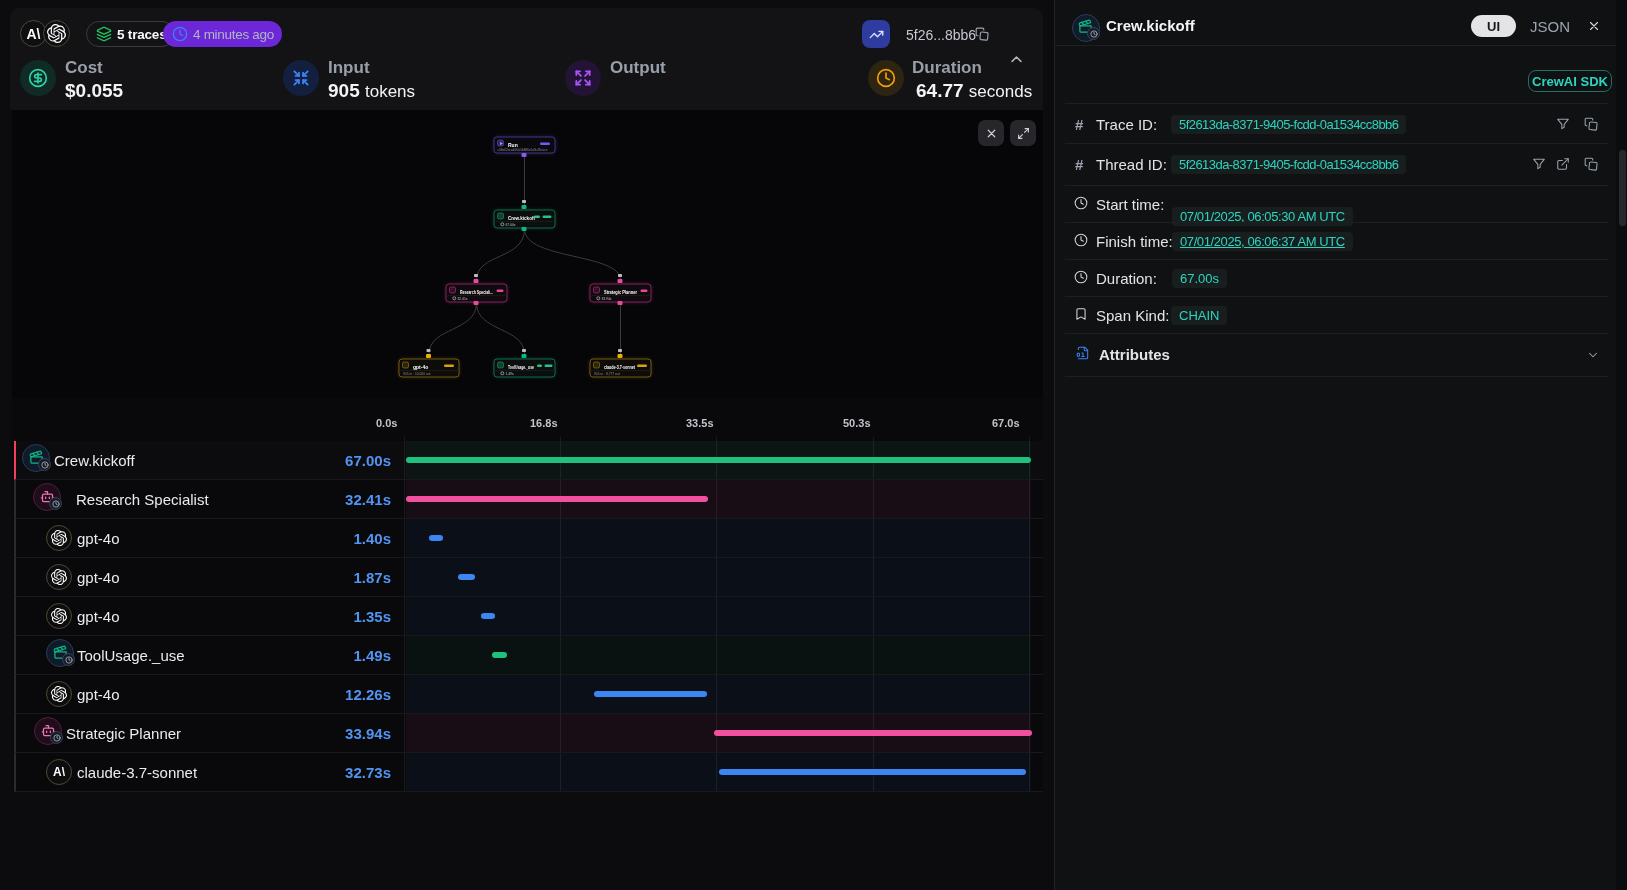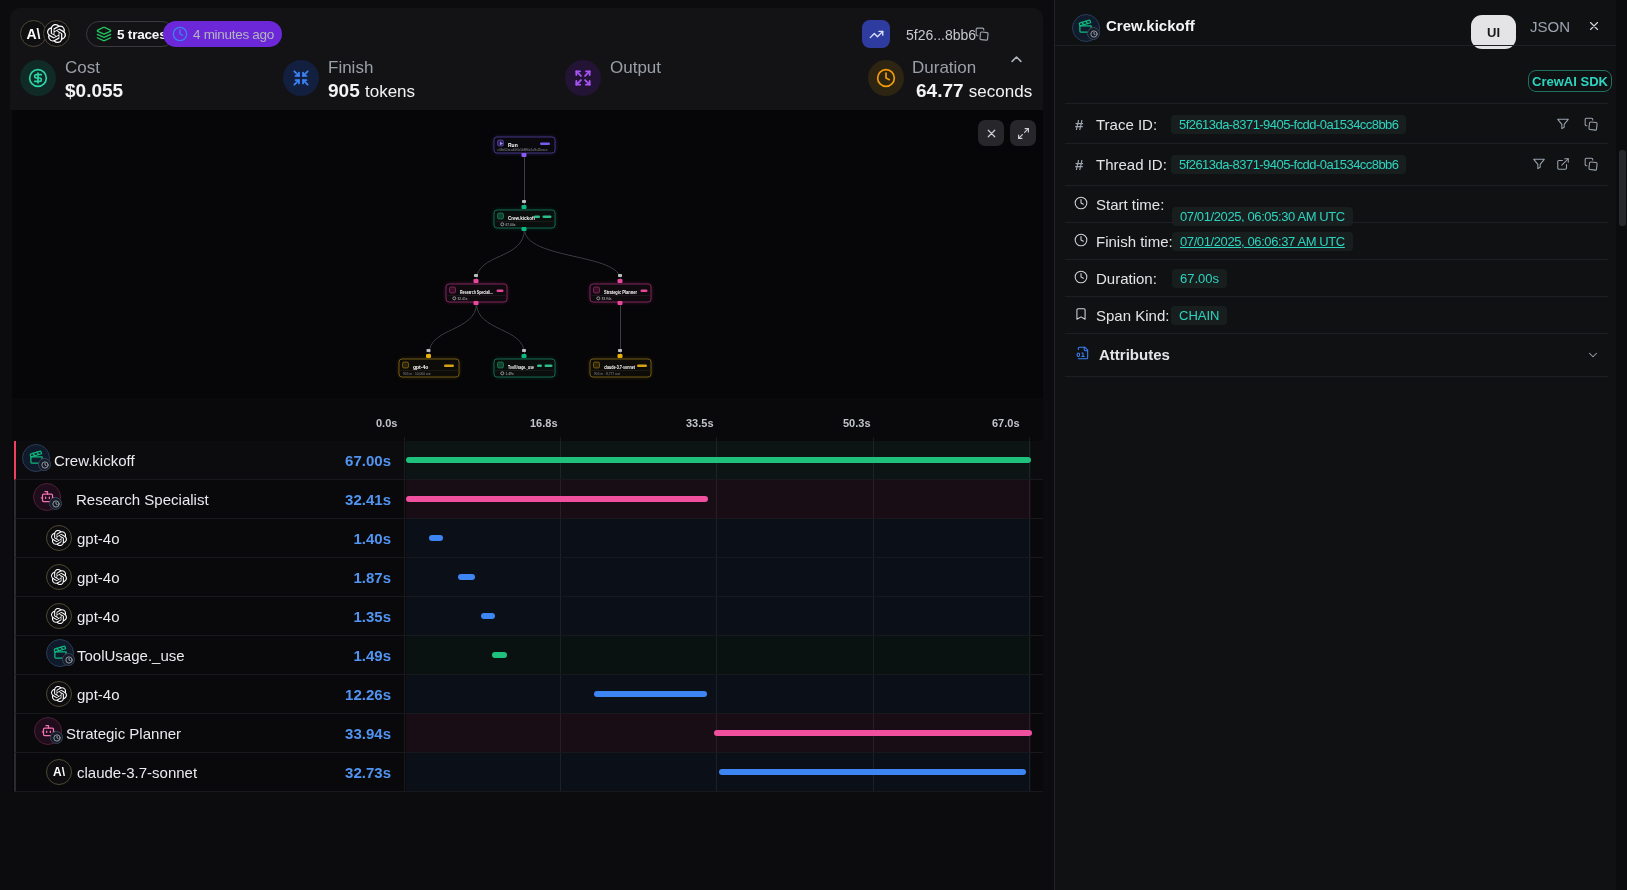--- a/index.html
+++ b/index.html
@@ -8,21 +8,21 @@
   .abs { position:absolute; }
   body { position:relative; transform:translateZ(0); }
 
   
   #left { position:absolute; left:0; top:0; width:1054px; height:890px; background:#0d0d0f; opacity:0.999; }
   #topcard { position:absolute; left:10px; top:8px; width:1033px; height:102px; background:#141417; border-radius:10px 10px 0 0; }
   #graphpane { position:absolute; left:12px; top:110px; width:1031px; height:288px; background:#070709; }
   #timeline { position:absolute; left:12px; top:398px; width:1031px; height:394px; background:#0a0a0c; }
 
   .badge { position:absolute; height:26px; border-radius:13px; display:flex; align-items:center; white-space:nowrap; }
-  .statlabel { position:absolute; font-size:17px; font-weight:normal; color:#9aa0aa; }
+  .statlabel { position:absolute; font-size:17px; font-weight:bold; color:#9aa0aa; }
   .statvalue { position:absolute; font-size:19px; font-weight:bold; color:#f4f4f6; }
   .statvalue .suf { font-weight:normal; font-size:17px; }
   .statcircle { position:absolute; width:36px; height:36px; border-radius:50%; display:flex; align-items:center; justify-content:center; }
 
   
   .axl { top:19px; width:60px; font-size:11px; font-weight:bold; color:#c2c5cb; }
   .gl { position:absolute; top:39px; width:1px; height:355px; background:#1b1b1f; }
   .trow { position:absolute; left:2px; width:1029px; height:39px; border-bottom:1px solid #1a1a1e; border-left:2px solid #2b2b30; }
   .trow .nm { position:absolute; font-size:15px; color:#ececf0; top:11px; }
   .trow .dur { position:absolute; right:652px; top:11px; font-size:15px; font-weight:bold; color:#5295f2; }
@@ -106,21 +106,21 @@
         <line x1="20" y1="4" x2="14.5" y2="9.5"></line>
         <polyline points="14.5 5.5 14.5 9.5 18.5 9.5"></polyline>
         <line x1="4" y1="20" x2="9.5" y2="14.5"></line>
         <polyline points="5.5 14.5 9.5 14.5 9.5 18.5"></polyline>
         <line x1="4" y1="4" x2="9.5" y2="9.5"></line>
         <polyline points="9.5 5.5 9.5 9.5 5.5 9.5"></polyline>
         <line x1="20" y1="20" x2="14.5" y2="14.5"></line>
         <polyline points="14.5 18.5 14.5 14.5 18.5 14.5"></polyline>
       </svg>
   </div>
-  <div class="statlabel" style="left:328px;top:58px;">Finish</div>
+  <div class="statlabel" style="left:328px;top:58px;">Input</div>
   <div class="statvalue" style="left:328px;top:80px;">905 <span class="suf">tokens</span></div>
   <div class="statcircle" style="left:565px;top:60px;background:#241435;">
     <svg width="20" height="20" viewBox="0 0 24 24" fill="none" stroke="#a855f7" stroke-width="2.2" stroke-linecap="round" stroke-linejoin="round">
         <line x1="14.5" y1="9.5" x2="20" y2="4"></line>
         <polyline points="15.5 4 20 4 20 8.5"></polyline>
         <line x1="9.5" y1="9.5" x2="4" y2="4"></line>
         <polyline points="4 8.5 4 4 8.5 4"></polyline>
         <line x1="9.5" y1="14.5" x2="4" y2="20"></line>
         <polyline points="4 15.5 4 20 8.5 20"></polyline>
         <line x1="14.5" y1="14.5" x2="20" y2="20"></line>
@@ -425,21 +425,21 @@
         <path d="M3 11h18v8a2 2 0 0 1-2 2H5a2 2 0 0 1-2-2Z"></path>
       </svg>
     <span class="clkb" style="left:14px;top:12px;">
         <svg width="8" height="8" viewBox="0 0 24 24" fill="none" stroke="#a8adb6" stroke-width="2.6" stroke-linecap="round">
           <circle cx="12" cy="12" r="9.5"></circle>
           <polyline points="12 7 12 12 15.5 14"></polyline>
         </svg>
       </span>
   </div>
   <div class="abs" style="left:51px;top:17px;font-size:15px;font-weight:bold;color:#f4f4f5;">Crew.kickoff</div>
-  <div class="abs" style="left:416px;top:15px;width:45px;height:34px;border-radius:11px;background:#e4e4e7;color:#18181b;font-size:13px;font-weight:bold;display:flex;align-items:center;justify-content:center;">UI</div>
+  <div class="abs" style="left:416px;top:15px;width:45px;height:22px;border-radius:11px;background:#e4e4e7;color:#18181b;font-size:13px;font-weight:bold;display:flex;align-items:center;justify-content:center;">UI</div>
   <div class="abs" style="left:475px;top:18px;font-size:15px;color:#9ca3af;">JSON</div>
   <svg class="abs" style="left:532px;top:19px;" width="14" height="14" viewBox="0 0 24 24" fill="none" stroke="#d4d4d8" stroke-width="2" stroke-linecap="round">
       <path d="M18 6 6 18M6 6l12 12"></path>
     </svg>
   <div class="abs" style="left:0;top:45px;width:573px;height:1px;background:#1e2023;"></div>
   <div class="abs" style="left:473px;top:70px;width:84px;height:22px;border-radius:8px;border:1px solid #1f6f63;color:#2dd4bf;font-size:13px;font-weight:bold;display:flex;align-items:center;justify-content:center;">CrewAI SDK</div>
 
   <div class="sep" style="top:103px;"></div>
   <div class="abs hsh" style="left:20px;top:116px;">#</div>
   <div class="prow-label" style="left:41px;top:116px;">Trace ID:</div>

